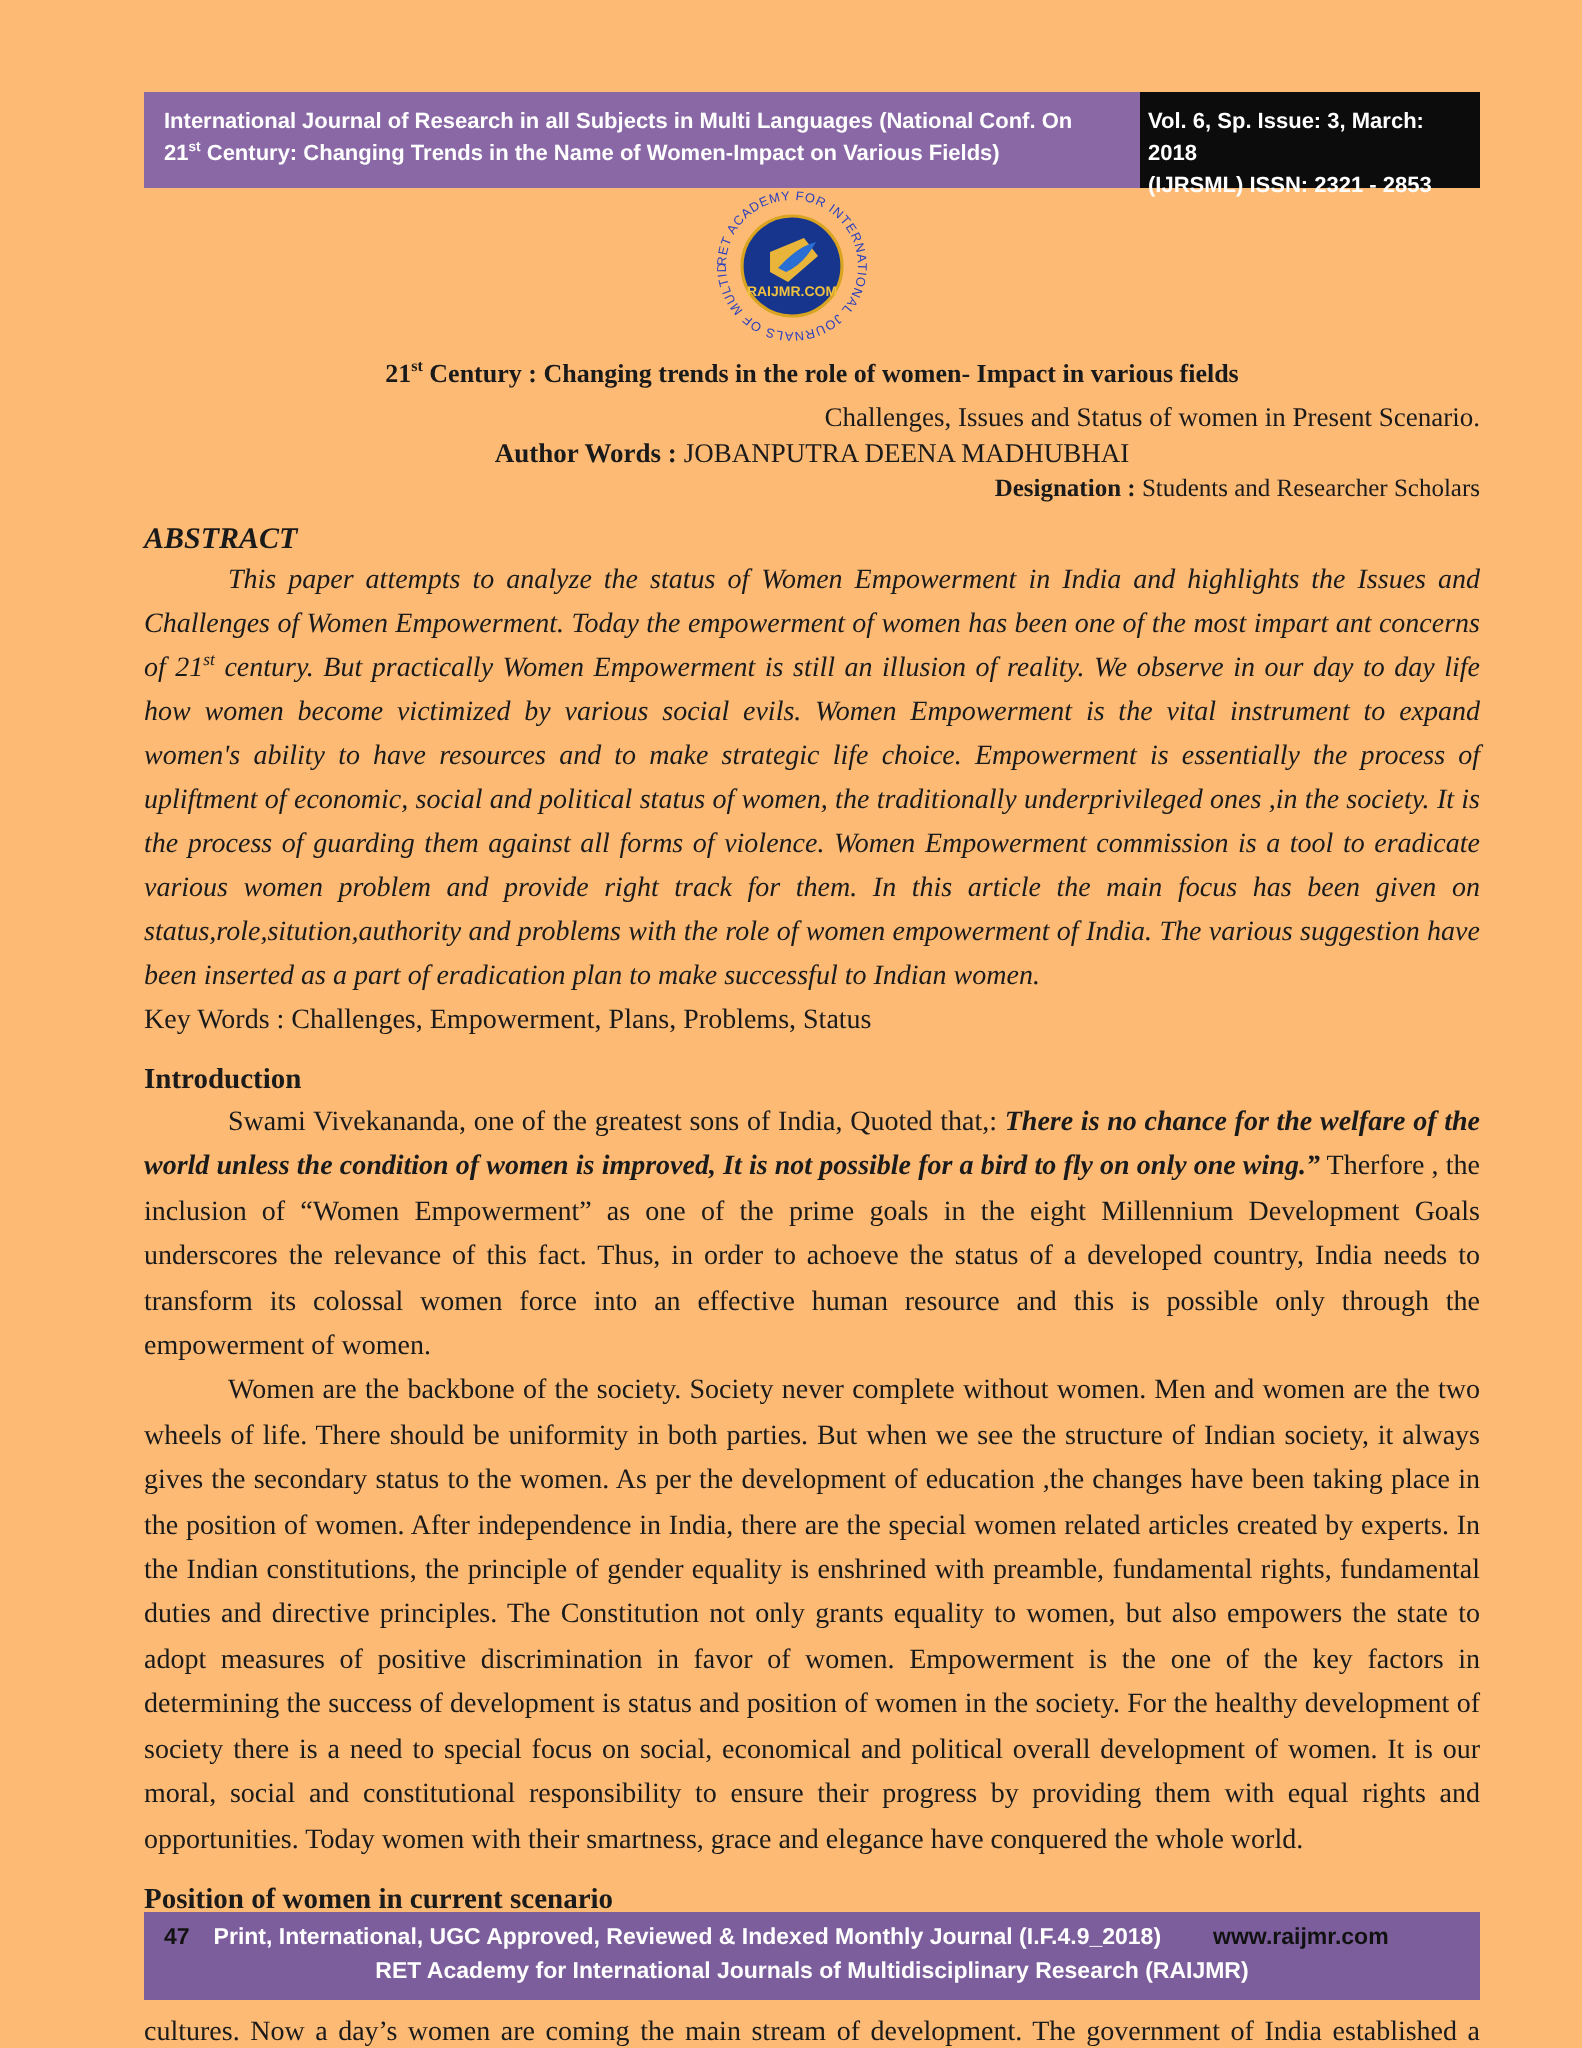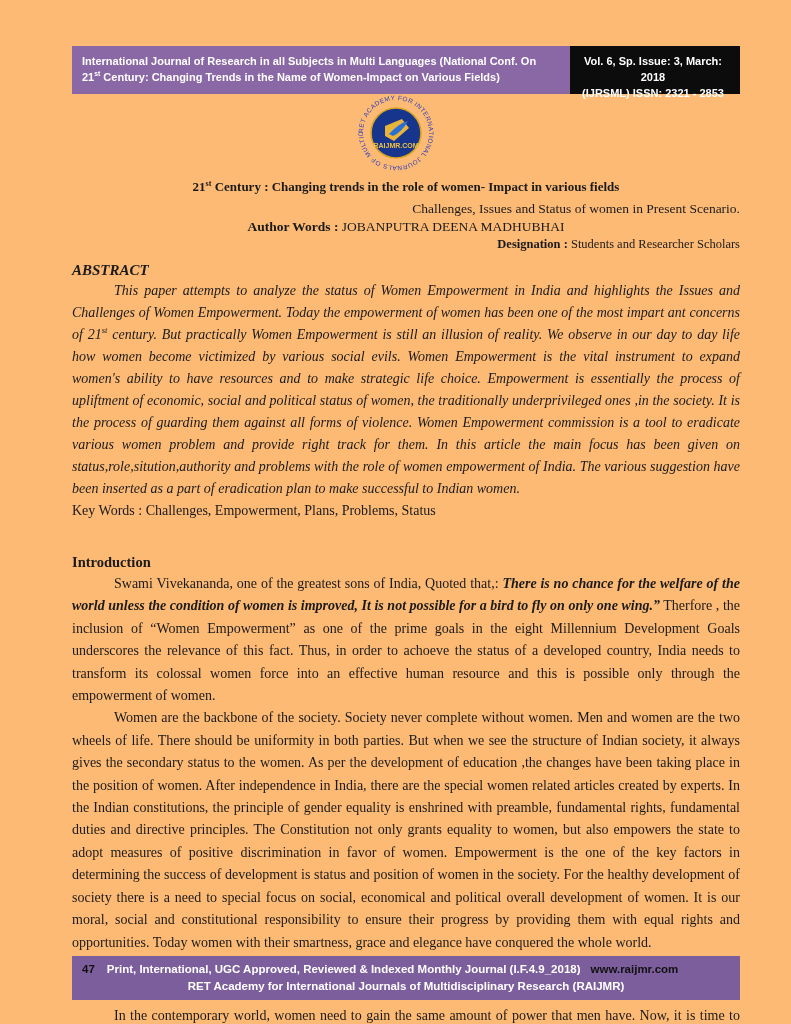--- a/index.html
+++ b/index.html
@@ -25,21 +25,21 @@
     font-family:"Liberation Sans",sans-serif;font-weight:bold;
   }
   .banner-left{
     background:var(--banner-purple);color:#fff;
     flex:1;padding:7px 10px 0 10px;
     font-size:11px;line-height:16px;
   }
   .banner-right{
     background:var(--banner-black);color:#fff;
     width:170px;padding:7px 8px 0 4px;
-    text-align:center;font-size:11px;line-height:16px;
+    text-align:left;font-size:11px;line-height:16px;
   }
   sup{font-size:0.62em;vertical-align:super;line-height:0;}
   
   .logo-wrap{
     position:absolute;top:94px;left:0;width:100%;
     display:flex;justify-content:center;
   }
   
   .content{
     position:absolute;left:72px;top:176px;width:668px;
@@ -63,37 +63,37 @@
   }
   .abstract-body{
     font-style:italic;font-size:14px;line-height:22px;
     text-align:justify;text-indent:42px;
   }
   .keywords{
     font-size:14px;line-height:22px;
   }
   
   .section-heading{
-    font-size:14.5px;font-weight:bold;line-height:22px;margin-top:29px;
+    font-size:14.5px;font-weight:bold;line-height:22px;margin-top:7px;
   }
   .para{
     font-size:14px;line-height:22.4px;text-align:justify;text-indent:42px;
   }
   .quote{font-weight:bold;font-style:italic;}
   
   .footer{
     position:absolute;left:72px;top:956px;width:668px;height:44px;
     background:var(--footer-purple);color:#fff;
     font-family:"Liberation Sans",sans-serif;font-weight:bold;
     font-size:11.5px;line-height:17px;
     padding:5px 10px 0 10px;
   }
   .footer-line1{display:flex;align-items:baseline;}
   .footer-pagenum{color:#111;margin-right:12px;}
-  .footer-url{color:#111;margin-left:10px;}
+  .footer-url{color:#111;margin-left:26px;}
   .footer-line2{text-align:center;}
 </style>
 </head>
 <body>
 
 <div class="page">
 
   <div class="banner">
     <div class="banner-left">
       <span>International Journal of Research in all Subjects in Multi Languages (National Conf. On</span><br>

